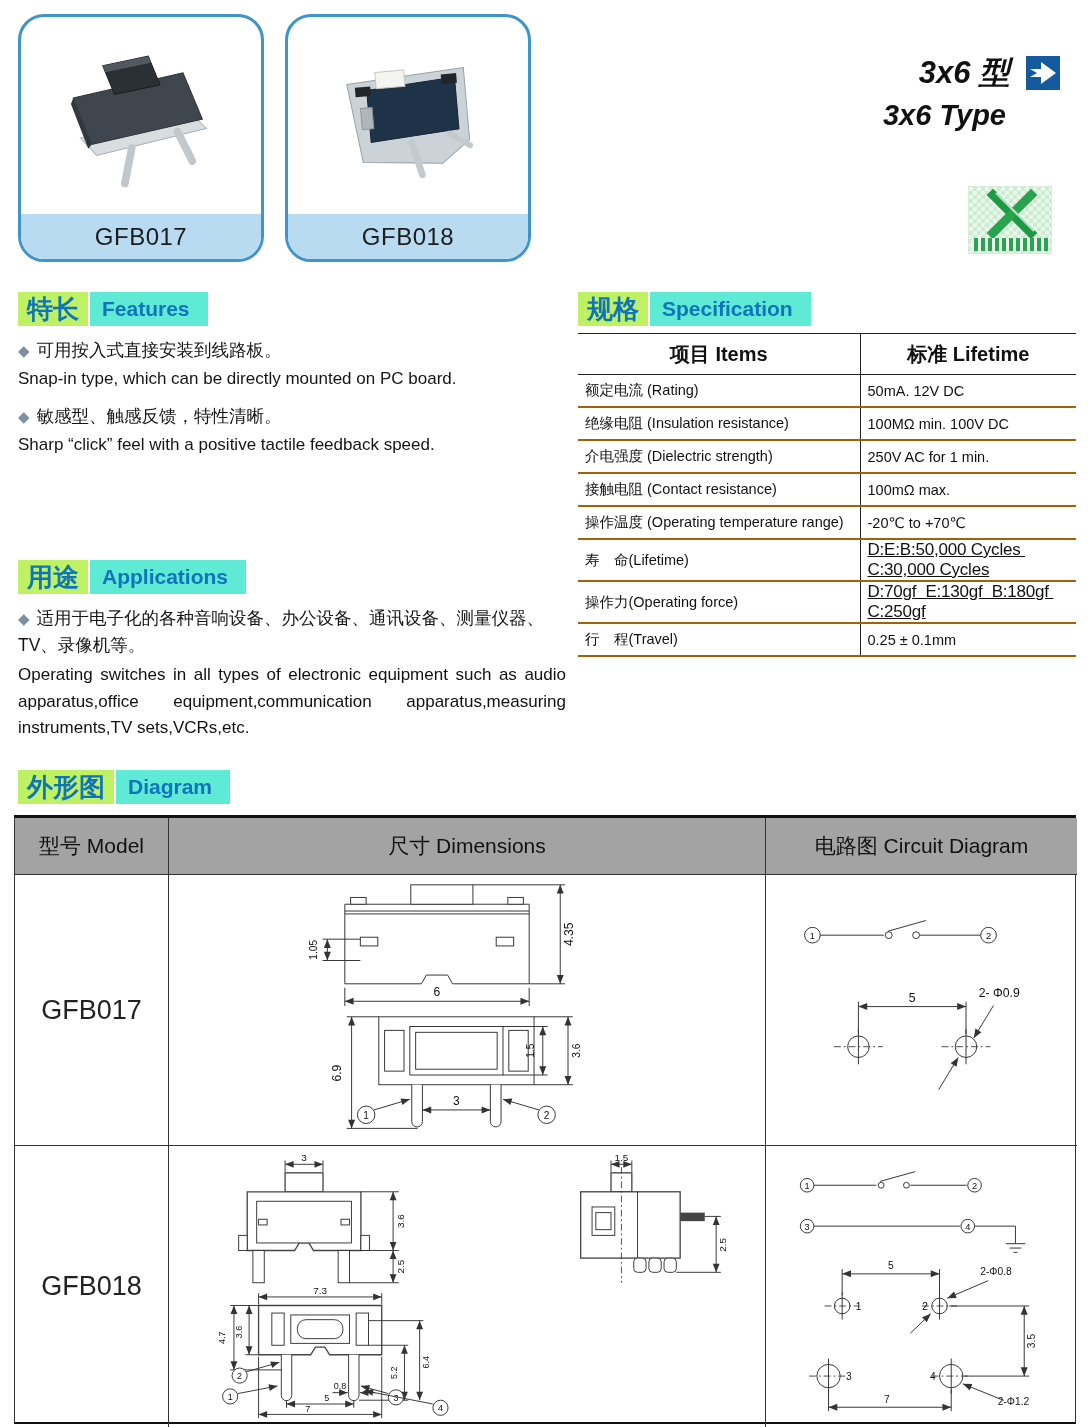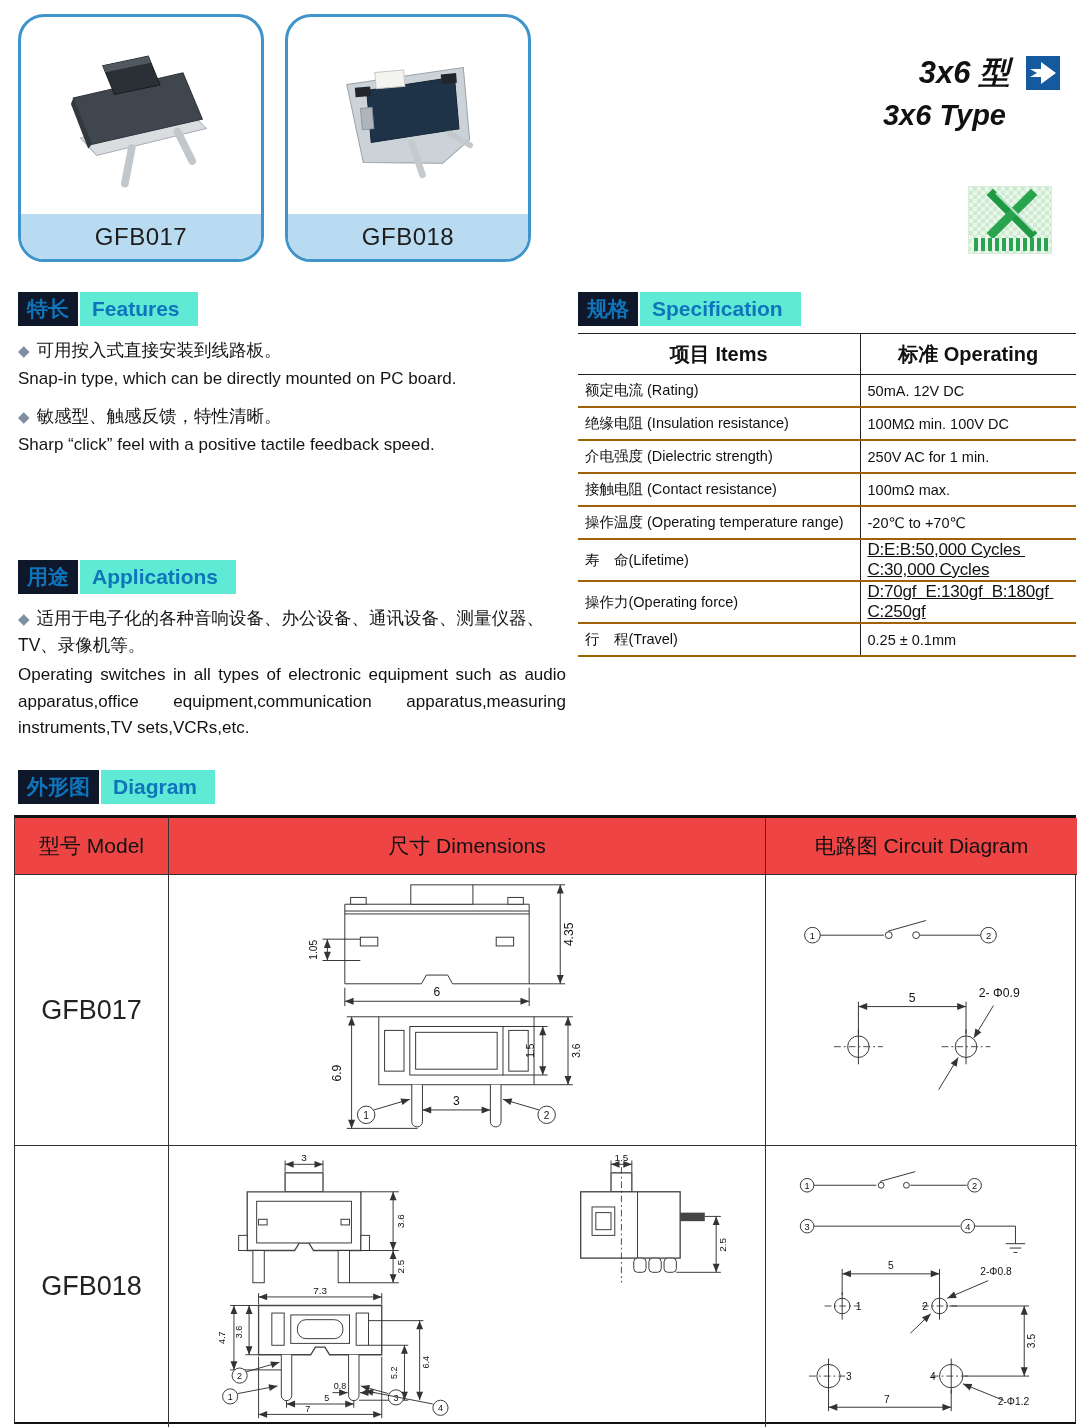--- a/index.html
+++ b/index.html
@@ -24,21 +24,21 @@
   .logo{position:absolute;left:968px;top:186px;width:84px;height:68px;background-color:#eaf7ec;
         background-image:linear-gradient(45deg,#cdeccf 25%,transparent 25%,transparent 75%,#cdeccf 75%),
                          linear-gradient(45deg,#cdeccf 25%,transparent 25%,transparent 75%,#cdeccf 75%);
         background-size:8px 8px;background-position:0 0,4px 4px;border:1px solid #d8ecd9;box-sizing:border-box;}
   .logo .xmark{position:absolute;left:0;top:0;}
   .logo .band{position:absolute;left:2px;right:2px;bottom:2px;height:13px;background:#2ca351;
         background-image:repeating-linear-gradient(90deg,rgba(255,255,255,.9) 0 3px,transparent 3px 7px);}
 
   
   .sec{position:absolute;white-space:nowrap;}
-  .sec-chip{display:inline-block;background:#0f172a;color:#0f74ba;font-weight:bold;font-size:21px;
+  .sec-chip{display:inline-block;background:#bef264;color:#0f74ba;font-weight:bold;font-size:26px;
             line-height:34px;padding:0 9px;vertical-align:top;}
   .sec-strip{display:inline-block;background:#5eead4;color:#0f74ba;font-weight:bold;font-size:21px;
              line-height:34px;padding:0 18px 0 12px;vertical-align:top;margin-left:2px;}
   #features{left:18px;top:292px;width:548px;white-space:normal;}
   #spec{left:578px;top:292px;width:498px;white-space:normal;}
   #apps{left:18px;top:560px;width:548px;white-space:normal;}
   #diagram-label{left:18px;top:770px;}
 
   .feat-cn{font-size:17.5px;font-weight:normal;color:#151515;margin-top:11px;line-height:26px;}
   .feat-en{font-size:17px;color:#151515;line-height:26px;margin-top:2px;}
@@ -54,21 +54,21 @@
   .spec-table tr.small .std{font-size:17px;letter-spacing:-.2px;text-decoration:underline;}
 
   
   .dtable{position:absolute;left:14px;top:815px;width:1062px;height:609px;display:grid;
           grid-template-columns:154px 597px 311px;grid-template-rows:57px 271px 281px;
           border:1px solid #333;border-top:3px solid #111;border-bottom:2px solid #111;box-sizing:border-box;}
   .dcell{border-right:1px solid #333;border-bottom:1px solid #333;display:flex;align-items:center;
          justify-content:center;box-sizing:border-box;overflow:hidden;}
   .dcell.c3{border-right:none;}
   .dcell.rlast{border-bottom:none;}
-  .dhead{background:#ef4444;font-size:21px;color:#111;}
+  .dhead{background:#a3a3a3;font-size:21px;color:#111;}
   .dmodel{font-size:27px;color:#222;}
 
   
   svg text{font-family:"Liberation Sans","DejaVu Sans",sans-serif;fill:#111;}
   .tl{stroke:#333;stroke-width:1;fill:none;}
   .tf{stroke:#333;stroke-width:1;fill:#fff;}
   .tk{stroke:#444;stroke-width:1.4;fill:#fff;}
   .dash{stroke:#333;stroke-width:.9;fill:none;stroke-dasharray:7 3 2 3;}
   .dim{stroke:#333;stroke-width:1;fill:none;marker-start:url(#arr);marker-end:url(#arr);}
   .dimA{stroke:#333;stroke-width:1;fill:none;marker-end:url(#arr);}
@@ -160,21 +160,21 @@
   <div class="sec" id="spec">
     <span class="sec-chip">规格</span><span class="sec-strip">Specification</span>
     <table class="spec-table">
       <colgroup>
           <col style="width:282px">
           <col style="width:216px">
         </colgroup>
       <tbody>
           <tr>
         <th>项目 Items</th>
-        <th class="std">标准 Operating</th>
+        <th class="std">标准 Lifetime</th>
       </tr>
       <tr>
         <td>额定电流 (Rating)</td>
         <td class="std">50mA. 12V DC</td>
       </tr>
       <tr>
         <td>绝缘电阻 (Insulation resistance)</td>
         <td class="std">100MΩ min. 100V DC</td>
       </tr>
       <tr>

